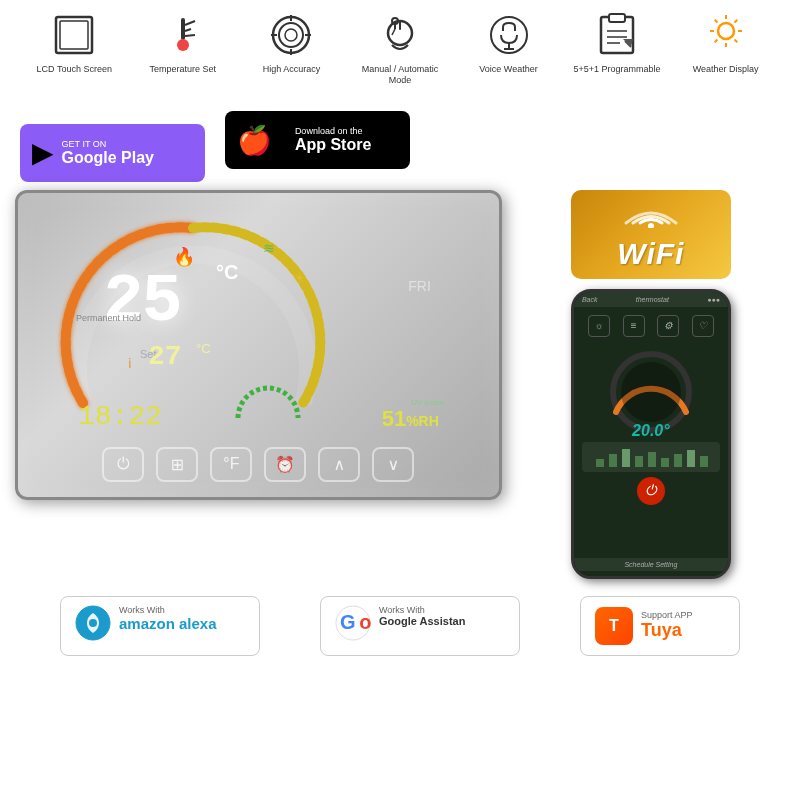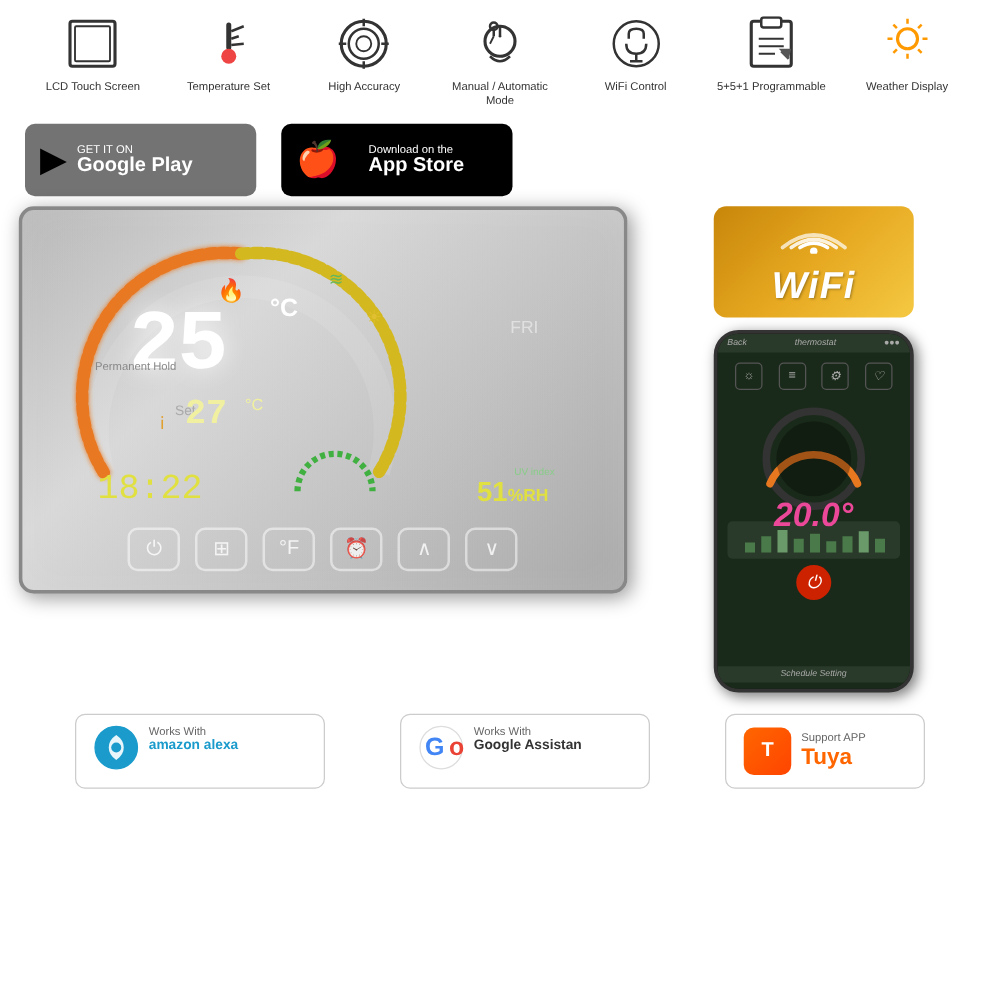--- a/index.html
+++ b/index.html
@@ -58,21 +58,22 @@
       padding: 6px 12px;
       gap: 8px;
       text-decoration: none;
       width: 185px;
       height: 58px;
     }
     .store-badge.apple {
       background: #000;
     }
     .store-badge.google {
-      background: #737373;
+      background: #8b5cf6;
+      margin-top: 25px;
     }
     .store-text-small { font-size: 9px; color: #fff; }
     .store-text-big { font-size: 16px; color: #fff; font-weight: bold; }
 
     
     .main-section {
       display: flex;
       padding: 0 15px;
       gap: 15px;
       align-items: flex-start;
@@ -264,23 +265,23 @@
       justify-content: space-between;
       align-items: center;
       font-size: 7px;
       color: #aaa;
     }
     .phone-temp {
       position: absolute;
       top: 75px;
       left: 50%;
       transform: translateX(-50%);
-      font-size: 27px;
+      font-size: 16px;
       font-weight: bold;
-      color: #ec4899;
+      color: #14b8a6;
       white-space: nowrap;
     }
     .phone-schedule {
       position: absolute;
       bottom: 5px;
       left: 0; right: 0;
       background: #2a3a2a;
       padding: 3px 6px;
       font-size: 7px;
       color: #aaa;
@@ -398,21 +399,21 @@
   <div class="feature-item">
     <div class="feature-icon">
       <svg width="44" height="44" viewBox="0 0 44 44">
         <circle cx="22" cy="22" r="18" fill="none" stroke="#333" stroke-width="2"></circle>
         <path d="M16 18 L16 14 Q16 10 22 10 Q28 10 28 14 L28 18" fill="none" stroke="#333" stroke-width="2"></path>
         <path d="M14 22 Q14 30 22 30 Q30 30 30 22" fill="none" stroke="#333" stroke-width="2"></path>
         <line x1="22" y1="30" x2="22" y2="36" stroke="#333" stroke-width="2"></line>
         <line x1="17" y1="36" x2="27" y2="36" stroke="#333" stroke-width="2"></line>
       </svg>
     </div>
-    <div class="feature-label">WiFi Control</div>
+    <div class="feature-label">Voice Weather</div>
   </div>
 
   <div class="feature-item">
     <div class="feature-icon">
       <svg width="44" height="44" viewBox="0 0 44 44">
         <rect x="6" y="4" width="32" height="36" rx="2" fill="none" stroke="#333" stroke-width="2.5"></rect>
         <rect x="14" y="1" width="16" height="8" rx="2" fill="#fff" stroke="#333" stroke-width="2"></rect>
         <line x1="12" y1="18" x2="32" y2="18" stroke="#333" stroke-width="1.5"></line>
         <line x1="12" y1="24" x2="32" y2="24" stroke="#333" stroke-width="1.5"></line>
         <line x1="12" y1="30" x2="25" y2="30" stroke="#333" stroke-width="1.5"></line>
@@ -593,21 +594,21 @@
   <div class="partner-badge">
     <div class="partner-logo">
       <svg width="36" height="36" viewBox="0 0 36 36">
         <circle cx="18" cy="18" r="17" fill="#1a9bcc" stroke="#1a9bcc"></circle>
         <path d="M18 8 Q24 12 24 18 Q24 24 18 28 Q12 24 12 18 Q12 12 18 8Z" fill="#fff" opacity="0.9"></path>
         <circle cx="18" cy="18" r="4" fill="#1a9bcc"></circle>
       </svg>
     </div>
     <div class="partner-text-wrap">
       <span class="partner-works">Works With</span>
-      <span class="partner-name" style="color:#1a9bcc;font-size:11px;">amazon alexa</span>
+      <span class="partner-name" style="color:#1a9bcc;font-size:15px;">amazon alexa</span>
     </div>
   </div>
 
   <div class="partner-badge">
     <div class="partner-logo">
       <svg width="36" height="36" viewBox="0 0 36 36">
         <circle cx="18" cy="18" r="17" fill="#fff" stroke="#ddd"></circle>
         <text x="5" y="24" font-size="20" font-weight="bold">
           <tspan fill="#4285F4">G</tspan>
           <tspan fill="#EA4335" dx="-2">o</tspan>

